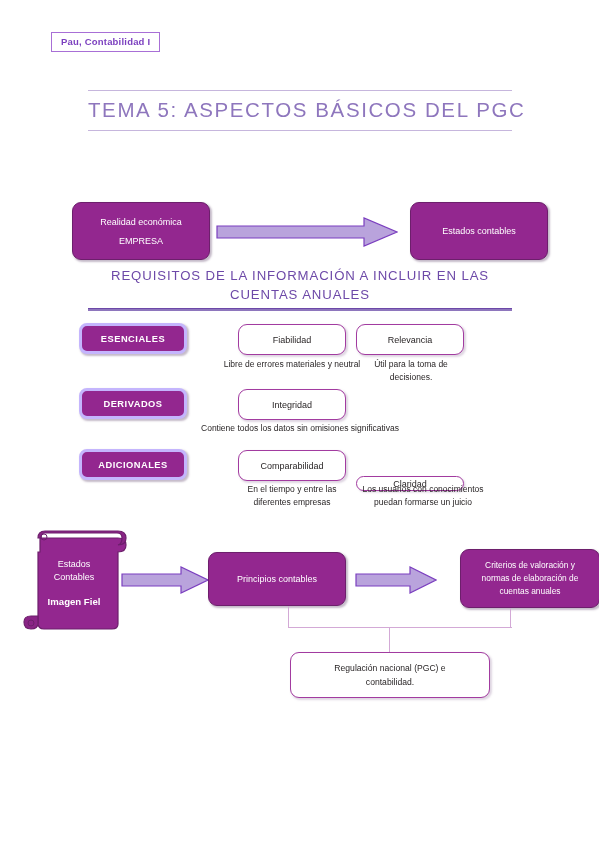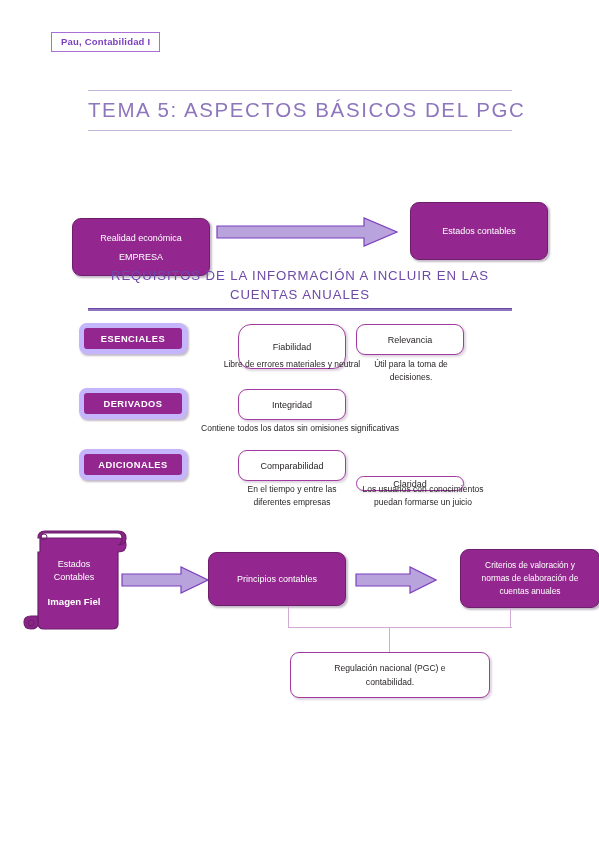--- a/index.html
+++ b/index.html
@@ -131,21 +131,21 @@
     height: 2px;
     background: #8e76bd;
     border-top: 1px solid #6d49a8;
   }
 
   
   .pill {
     position: absolute;
     box-sizing: border-box;
     background: #93278f;
-    border: 5px solid #c4b5fd;
+    border: 3px solid #c4b5fd;
     border-radius: 8px;
     color: #ffffff;
     font-size: 9.3px;
     font-weight: bold;
     letter-spacing: .5px;
     display: flex;
     align-items: center;
     justify-content: center;
     box-shadow: 1.5px 1.5px 2px rgba(90,60,100,.35);
   }
@@ -200,21 +200,21 @@
 
   <div class="course-tag">Pau, Contabilidad I</div>
 
   <div class="title-wrap">
     <div class="title-rule-top"></div>
     <h1 class="doc-title">TEMA 5: ASPECTOS BÁSICOS DEL PGC</h1>
     <div class="title-rule-bottom"></div>
   </div>
 
 
-  <div class="node node-filled" style="left:72px; top:218px; width:138px; height:58px;">
+  <div class="node node-filled" style="left:72px; top:202px; width:138px; height:58px;">
     <span class="node-line" style="font-size:9px; margin-bottom:9px;">Realidad económica</span>
     <span class="node-line" style="font-size:9px;">EMPRESA</span>
   </div>
 
   <div class="arrow" style="left:216px; top:217px;">
     <svg width="182" height="30" viewBox="0 0 182 30">
       <polygon points="1,9 148,9 148,1 181,15 148,29 148,21 1,21" fill="#b9a3dc" stroke="#7b3fbf" stroke-width="1.2" stroke-linejoin="miter"></polygon>
     </svg>
   </div>
 
@@ -222,21 +222,21 @@
     <span class="node-line" style="font-size:9px;">Estados contables</span>
   </div>
 
   <div class="section-head">
     <div class="sh-text">REQUISITOS DE LA INFORMACIÓN A INCLUIR EN LAS CUENTAS ANUALES</div>
     <div class="sh-rule"></div>
   </div>
 
   <div class="pill" style="left:79px; top:323px; width:108px; height:31px;">ESENCIALES</div>
 
-  <div class="req-card" style="left:238px; top:324px; width:108px; height:45px;border-radius:13px;">Fiabilidad</div>
+  <div class="req-card" style="left:238px; top:324px; width:108px; height:31px;">Fiabilidad</div>
   <div class="req-desc" style="left:205px; top:358px; width:174px;">Libre de errores materiales y neutral</div>
 
   <div class="req-card" style="left:356px; top:324px; width:108px; height:31px;">Relevancia</div>
   <div class="req-desc" style="left:356px; top:358px; width:110px;">Útil para la toma de decisiones.</div>
 
   <div class="pill" style="left:79px; top:388px; width:108px; height:31px;">DERIVADOS</div>
 
   <div class="req-card" style="left:238px; top:389px; width:108px; height:31px;">Integridad</div>
   <div class="req-desc" style="left:175px; top:422px; width:250px;">Contiene todos los datos sin omisiones significativas</div>
 

